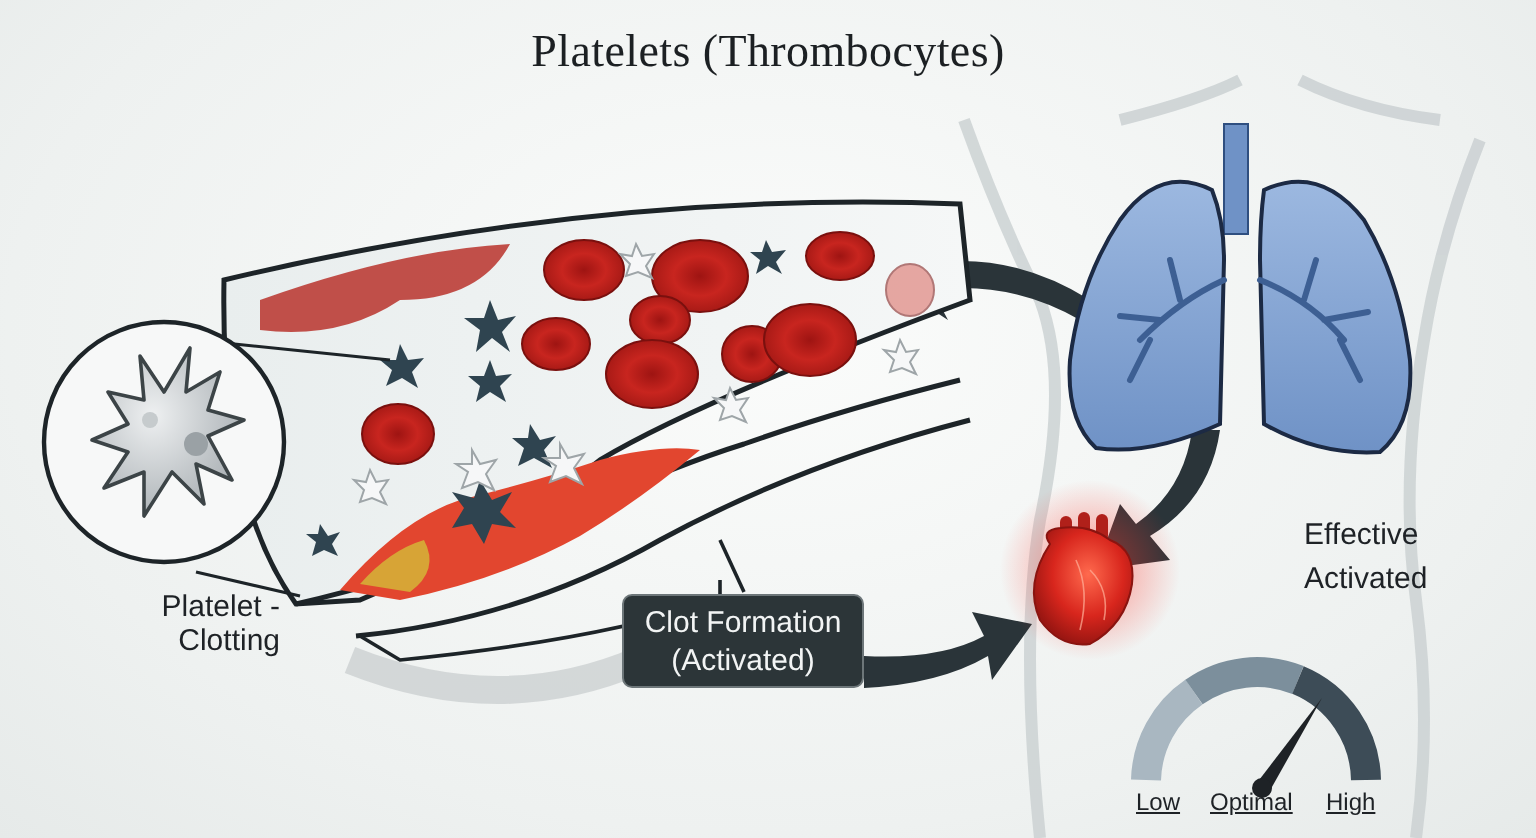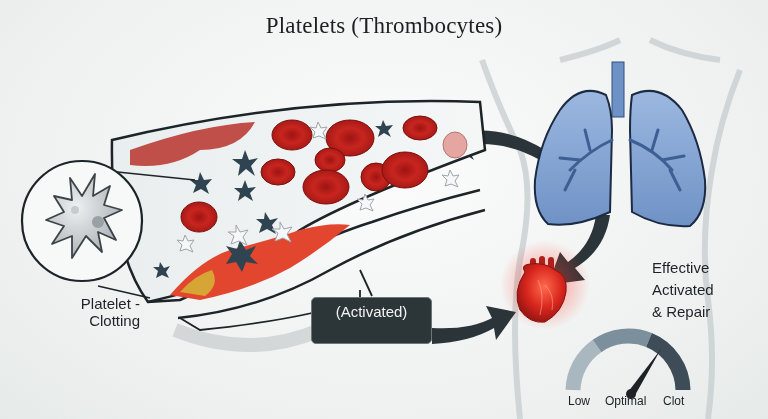--- a/index.html
+++ b/index.html
@@ -4,21 +4,21 @@
 <style>
   html,body{margin:0;padding:0;}
   body{width:768px;height:419px;overflow:hidden;background:#f3f5f4;font-family:"Liberation Sans",sans-serif;position:relative;}
   .canvas{position:absolute;left:0;top:0;width:768px;height:419px;background:radial-gradient(ellipse at 50% 40%,#fbfcfb 0%,#eef1f0 70%,#e6eae9 100%);}
   svg.art{position:absolute;left:0;top:0;}
   .title{position:absolute;left:0;width:768px;top:13px;text-align:center;font-size:23px;color:#1c2023;letter-spacing:0.2px;font-family:Liberation Serif, serif;}
   .lbl{position:absolute;color:#1e2226;text-align:right;line-height:1.12;}
   .platelet-label{left:20px;top:296px;width:120px;font-size:15px;}
   .clot-box{position:absolute;left:311px;top:297px;width:121px;height:47px;background:#2c3538;border:1.5px solid #6d7679;border-radius:5px;color:#f2f4f4;font-size:15px;text-align:center;line-height:19px;padding-top:4px;box-sizing:border-box;}
   .effective{position:absolute;left:616px;top:257px;font-size:15px;line-height:22px;color:#1e2226;margin-left:36px;}
-  .gauge-lbl{position:absolute;top:394px;font-size:12px;color:#1e2226;}
+  .gauge-lbl{position:absolute;top:394px;font-size:12px;color:#1e2226;text-decoration:underline;}
 </style>
 </head>
 <body>
 
 <div class="canvas">
 
 <svg class="art" width="768" height="419" viewBox="0 0 768 419">
   <defs>
     <radialGradient id="rbc" cx="50%" cy="50%" r="50%">
       <stop offset="0%" stop-color="#9e1412"></stop>
@@ -149,26 +149,26 @@
 </svg>
 
 <div class="title">Platelets (Thrombocytes)</div>
 
 <div class="lbl platelet-label">
   <div>Platelet -</div>
   <div>Clotting</div>
 </div>
 
 <div class="clot-box">
+  <div>Clot Formation</div>
   <div>(Activated)</div>
 </div>
 
 <div class="effective">
   <div>Effective</div>
   <div>Activated</div>
-  <div>&amp; Repair</div>
 </div>
 
 <div class="gauge-lbl" style="left:568px;">Low</div>
 <div class="gauge-lbl" style="left:605px;text-align:right;">Optimal</div>
-<div class="gauge-lbl" style="left:663px;">Clot</div>
+<div class="gauge-lbl" style="left:663px;">High</div>
 
 </div>
 
 </body></html>

